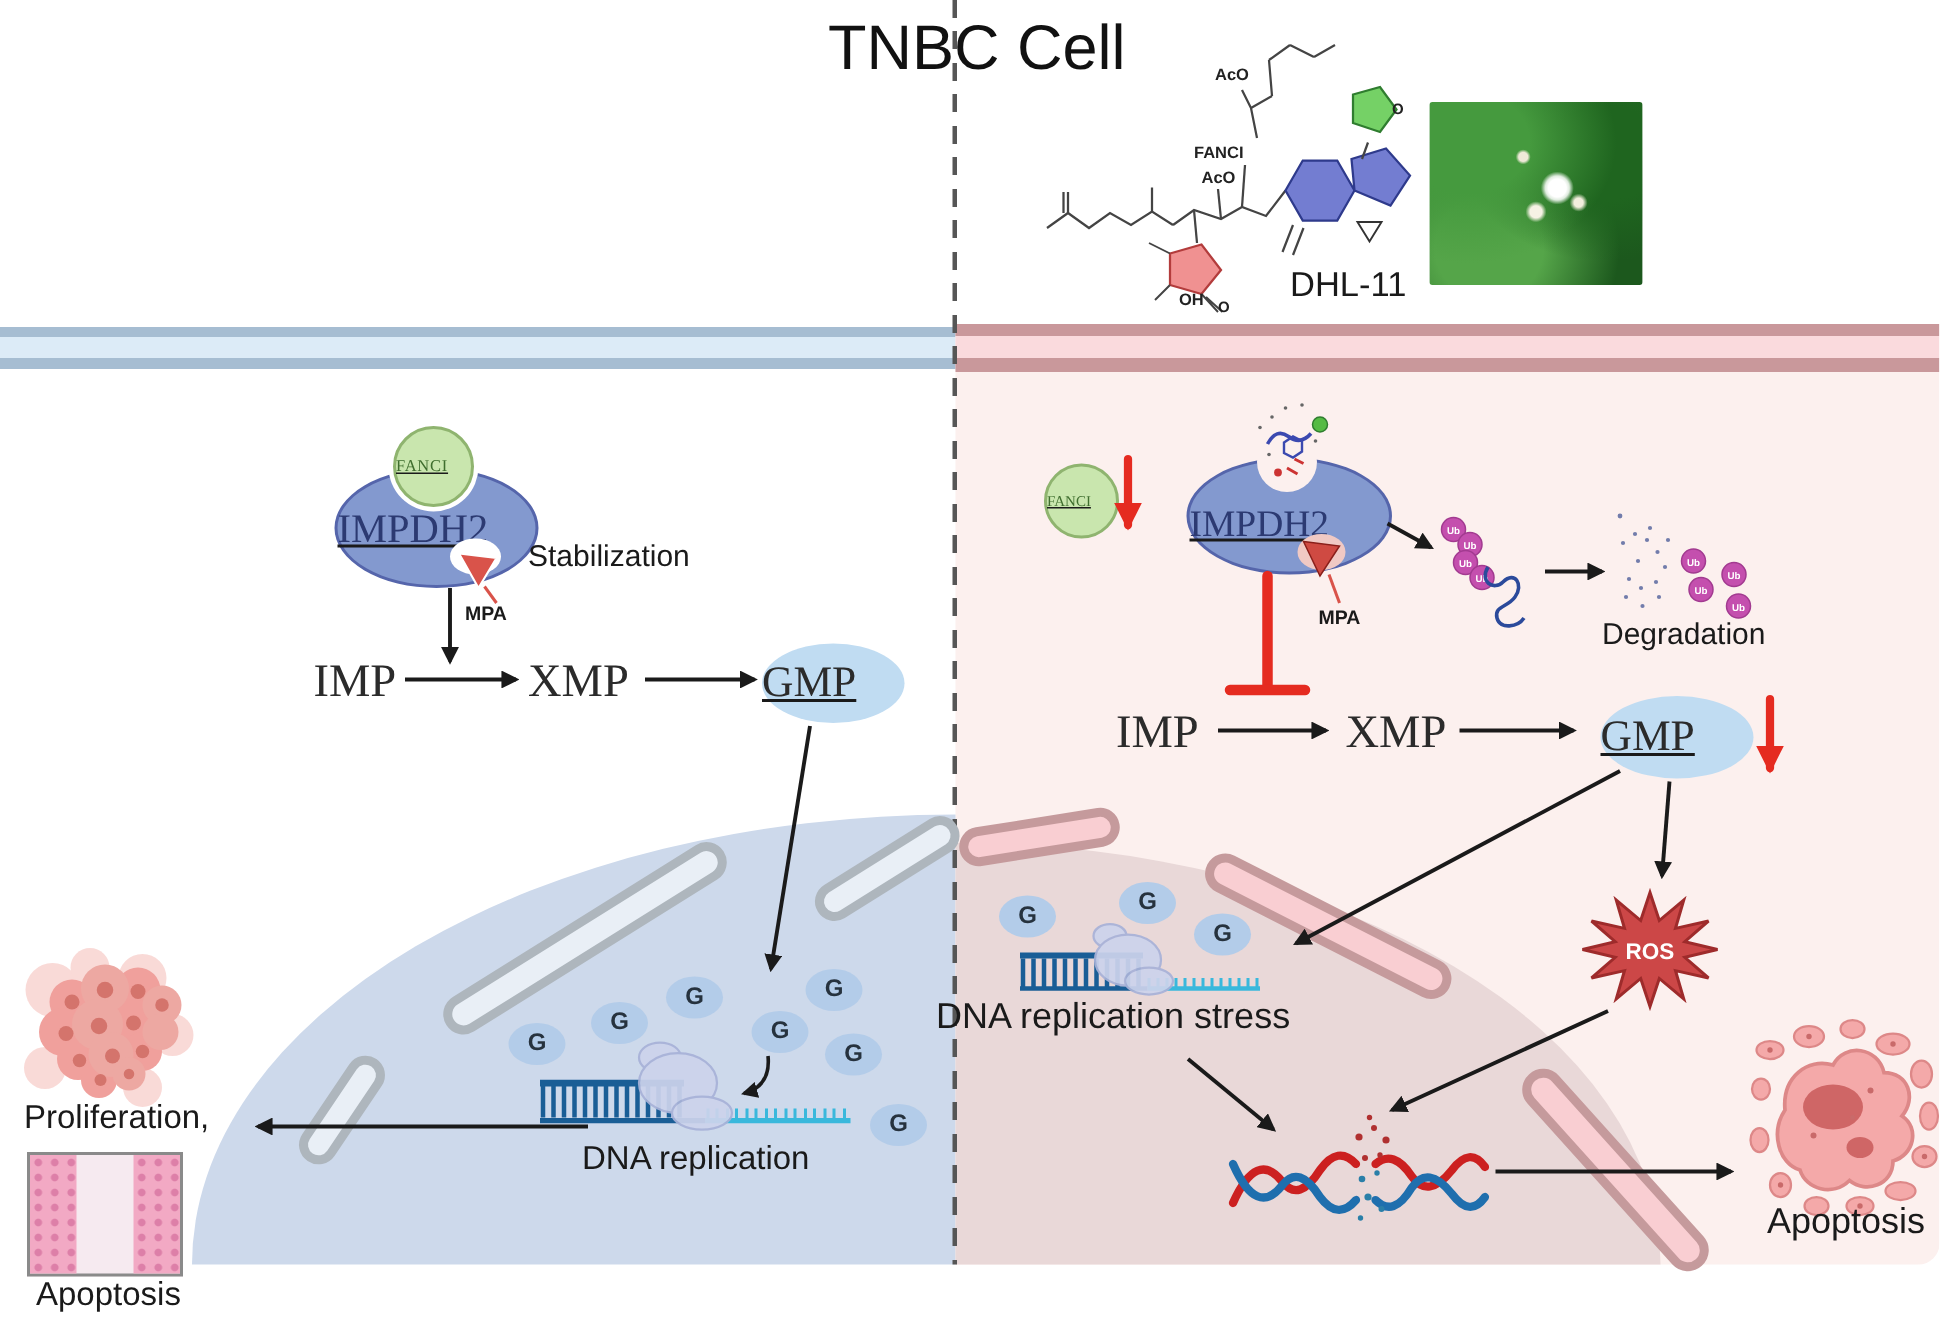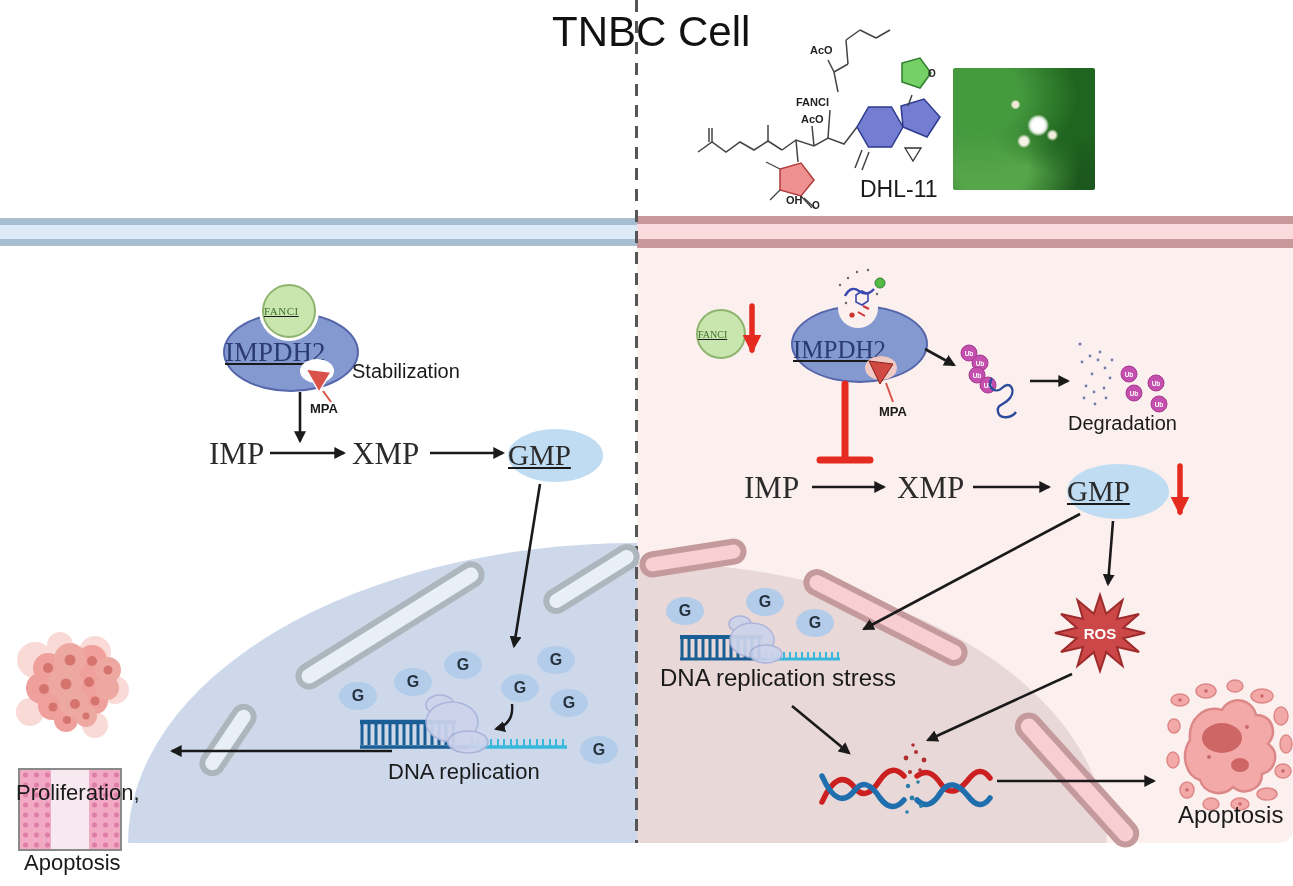--- a/index.html
+++ b/index.html
@@ -385,23 +385,23 @@
   <div class="lbl" style="left:801px;top:113px;font-size:11px;font-weight:bold;color:#222;">AcO</div>
   <div class="lbl" style="left:786px;top:194px;font-size:11px;font-weight:bold;color:#222;">OH</div>
   <div class="lbl" style="left:928px;top:68px;font-size:10px;font-weight:bold;color:#222;">O</div>
   <div class="lbl" style="left:812px;top:200px;font-size:10px;font-weight:bold;color:#222;">O</div>
 
   <div class="lbl" style="left:352px;top:360px;font-size:20px;">Stabilization</div>
   <div class="lbl" style="left:310px;top:401px;font-size:13px;font-weight:bold;">MPA</div>
   <div class="lbl serif" style="left:209px;top:436px;font-size:31px;color:#2b2b2b;">IMP</div>
   <div class="lbl serif" style="left:352px;top:436px;font-size:31px;color:#2b2b2b;">XMP</div>
   <div class="lbl" style="left:388px;top:759px;font-size:22px;">DNA replication</div>
-  <div class="lbl" style="left:16px;top:732px;font-size:22px;margin-top:48px;">Proliferation,</div>
+  <div class="lbl" style="left:16px;top:732px;font-size:22px;">Proliferation,</div>
   <div class="lbl" style="left:24px;top:850px;font-size:22px;">Apoptosis</div>
 
   <div class="lbl" style="left:879px;top:404px;font-size:13px;font-weight:bold;">MPA</div>
   <div class="lbl serif" style="left:744px;top:470px;font-size:31px;color:#2b2b2b;">IMP</div>
   <div class="lbl serif" style="left:897px;top:470px;font-size:31px;color:#2b2b2b;">XMP</div>
   <div class="lbl" style="left:1068px;top:412px;font-size:20px;">Degradation</div>
-  <div class="lbl" style="left:660px;top:664px;font-size:24px;">DNA replication stress</div>
+  <div class="lbl" style="left:624px;top:664px;font-size:24px;">DNA replication stress</div>
   <div class="lbl" style="left:1178px;top:801px;font-size:24px;">Apoptosis</div>
 
 </div>
 
 </body></html>

